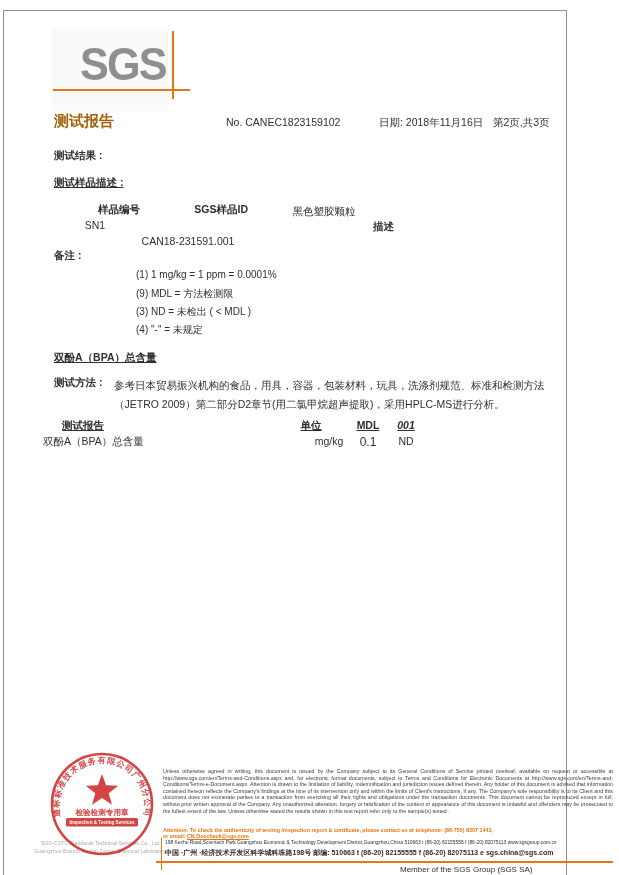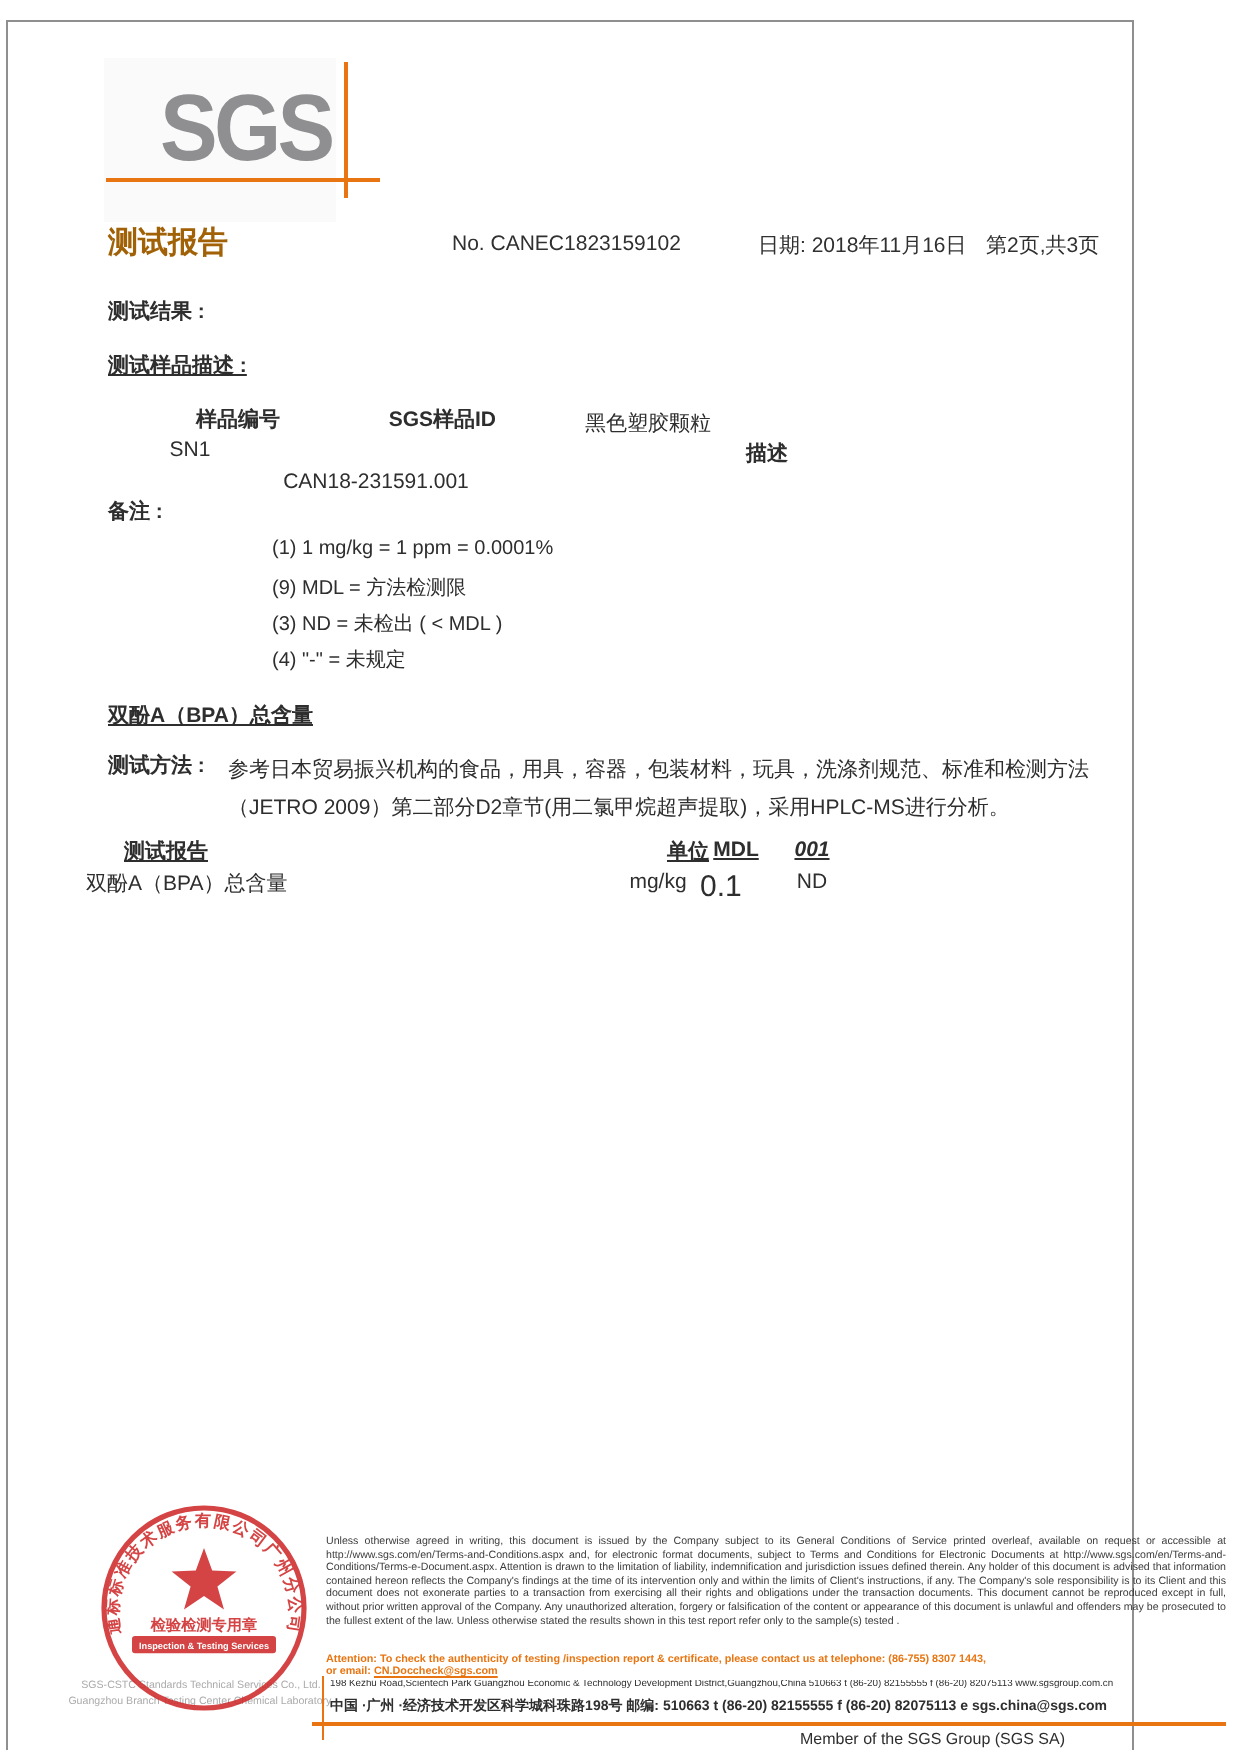--- a/index.html
+++ b/index.html
@@ -48,26 +48,26 @@
 
   .notes-label { left: 50px; top: 238px; font-size: 10.5px; font-weight: 700; }
   .note-item { left: 99px; font-size: 10px; margin-left: 33px; }
 
   .bpa-heading { left: 50px; top: 340px; font-size: 10.5px; font-weight: 700; text-decoration: underline; }
   .method-label { left: 50px; top: 365px; font-size: 10.5px; font-weight: 700; }
   .method-text { left: 110px; top: 365px; width: 468px; font-size: 10.5px; line-height: 19px; color: #2e2e2e; }
 
   
   .rt-h-item { left: 58px;  top: 408px; font-size: 10.5px; font-weight: 700; text-decoration: underline; }
-  .rt-h-unit { left: 320px; top: 408px; width: 40px; font-size: 10.5px; font-weight: 700; text-decoration: underline; text-align: center; }
+  .rt-h-unit { left: 287px; top: 408px; width: 40px; font-size: 10.5px; font-weight: 700; text-decoration: underline; text-align: center; }
   .rt-h-mdl  { left: 346px; top: 408px; width: 36px; font-size: 10.5px; font-weight: 700; text-decoration: underline; text-align: center; }
   .rt-h-001  { left: 385px; top: 408px; width: 34px; font-size: 10.5px; font-weight: 700; font-style: italic; text-decoration: underline; text-align: center; }
   .rt-r-item { left: 39px;  top: 424px; font-size: 10.5px; }
   .rt-r-unit { left: 305px; top: 424px; width: 40px; font-size: 10.5px; text-align: center; }
-  .rt-r-mdl  { left: 346px; top: 424px; width: 36px; font-size: 15px; }
+  .rt-r-mdl  { left: 346px; top: 424px; width: 36px; font-size: 12px; text-align: center; }
   .rt-r-001  { left: 385px; top: 424px; width: 34px; font-size: 10.5px; text-align: center; }
 
   
   .disclaimer {
     left: 159px; top: 757px; width: 450px;
     font-size: 5.3px; line-height: 6.6px; color: #3c3c3c; text-align: justify;
   }
   .attention {
     left: 159px; top: 816px; width: 450px;
     font-size: 5.4px; line-height: 6.4px; color: #e87511; font-weight: 700;

